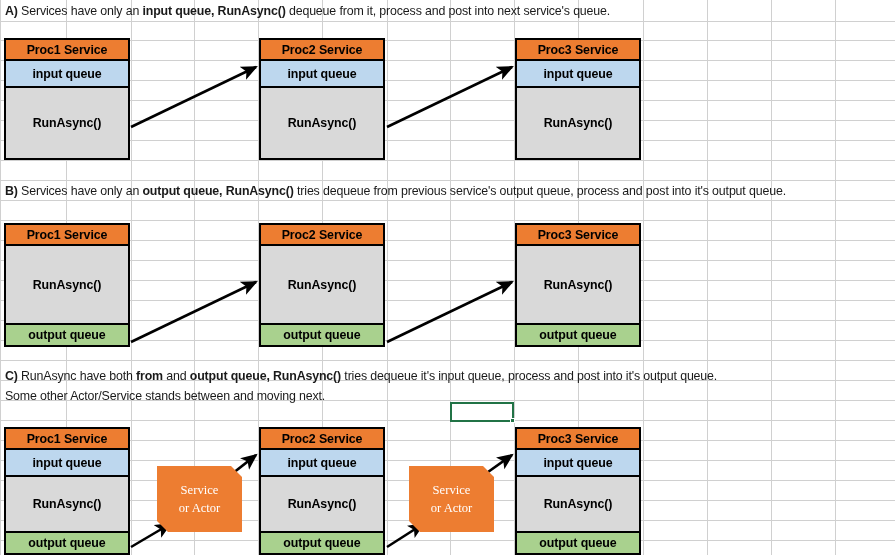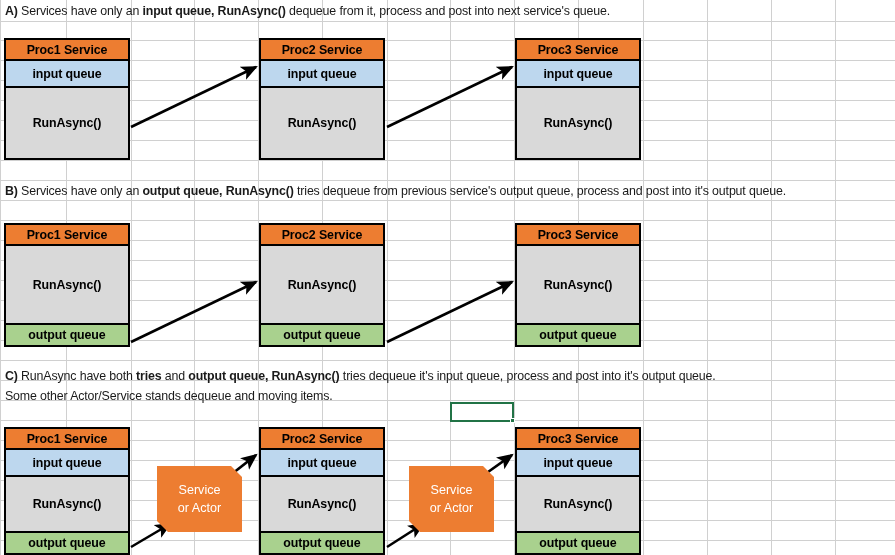--- a/index.html
+++ b/index.html
@@ -36,21 +36,21 @@
 
   
   .actor{
     position:absolute;z-index:7;box-sizing:border-box;
     background:#ED7D31;
     display:flex;flex-direction:column;align-items:center;justify-content:center;
     color:#fff;font-size:12.6px;line-height:1.45;
     clip-path:polygon(0 0, calc(100% - 11px) 0, 100% 11px, 100% 100%, 11px 100%, 0 calc(100% - 11px));
     filter:drop-shadow(1px 1px 0 #7a3f10) drop-shadow(-1px 0 0 #7a3f10) drop-shadow(0 -1px 0 #7a3f10);
   }
-  .actor span{display:block;}
+  .actor span{display:block;font-family:Liberation Serif, serif;}
 
   
   .arrows{position:absolute;inset:0;z-index:5;pointer-events:none;}
 
   
   .active-cell{
     position:absolute;z-index:8;box-sizing:border-box;
     border:2px solid #217346;background:transparent;
   }
   .fill-handle{
@@ -102,22 +102,22 @@
       <div class="grow" style="top: 440px;"></div>
       <div class="grow" style="top: 460px;"></div>
       <div class="grow" style="top: 480px;"></div>
       <div class="grow" style="top: 500px;"></div>
       <div class="grow" style="top: 520px;"></div>
       <div class="grow" style="top: 540px;"></div>
     </div>
 
   <div class="caption" id="caption-b" style="top: 184px;"><b>B)</b><span> Services have only an </span><b>output queue, RunAsync()</b><span> tries dequeue from previous service's output queue, process and post into it's output queue.</span></div>
   <div class="caption" id="caption-a" style="top: 4px;"><b>A)</b><span> Services have only an </span><b>input queue, RunAsync()</b><span> dequeue from it, process and post into next service's queue.</span></div>
-  <div class="caption" id="caption-c1" style="top: 369px;"><b>C)</b><span> RunAsync have both </span><b>tries</b><span> and </span><b>output queue, RunAsync()</b><span> tries dequeue it's input queue, process and post into it's output queue.</span></div>
-  <div class="caption" id="caption-c2" style="top: 389px;"><span>Some other Actor/Service stands dequeue and moving items.</span></div>
+  <div class="caption" id="caption-c1" style="top: 369px;"><b>C)</b><span> RunAsync have both </span><b>from</b><span> and </span><b>output queue, RunAsync()</b><span> tries dequeue it's input queue, process and post into it's output queue.</span></div>
+  <div class="caption" id="caption-c2" style="top: 389px;"><span>Some other Actor/Service stands between and moving next.</span></div>
 
   <svg class="arrows" id="arrow-layer" width="895" height="555">
     <defs>
       <marker id="ah" markerWidth="7" markerHeight="7" refX="5.6" refY="3" orient="auto" markerUnits="strokeWidth">
         <path d="M0,0.2 L6.4,3 L0,5.8 L1.5,3 Z" fill="#000"></path>
       </marker>
     </defs>
   <line x1="131" y1="127" x2="256" y2="67" stroke="#000" stroke-width="2.6" marker-end="url(#ah)"></line>
       <line x1="387" y1="127" x2="512" y2="67" stroke="#000" stroke-width="2.6" marker-end="url(#ah)"></line>
       <line x1="131" y1="342" x2="256" y2="282" stroke="#000" stroke-width="2.6" marker-end="url(#ah)"></line>

